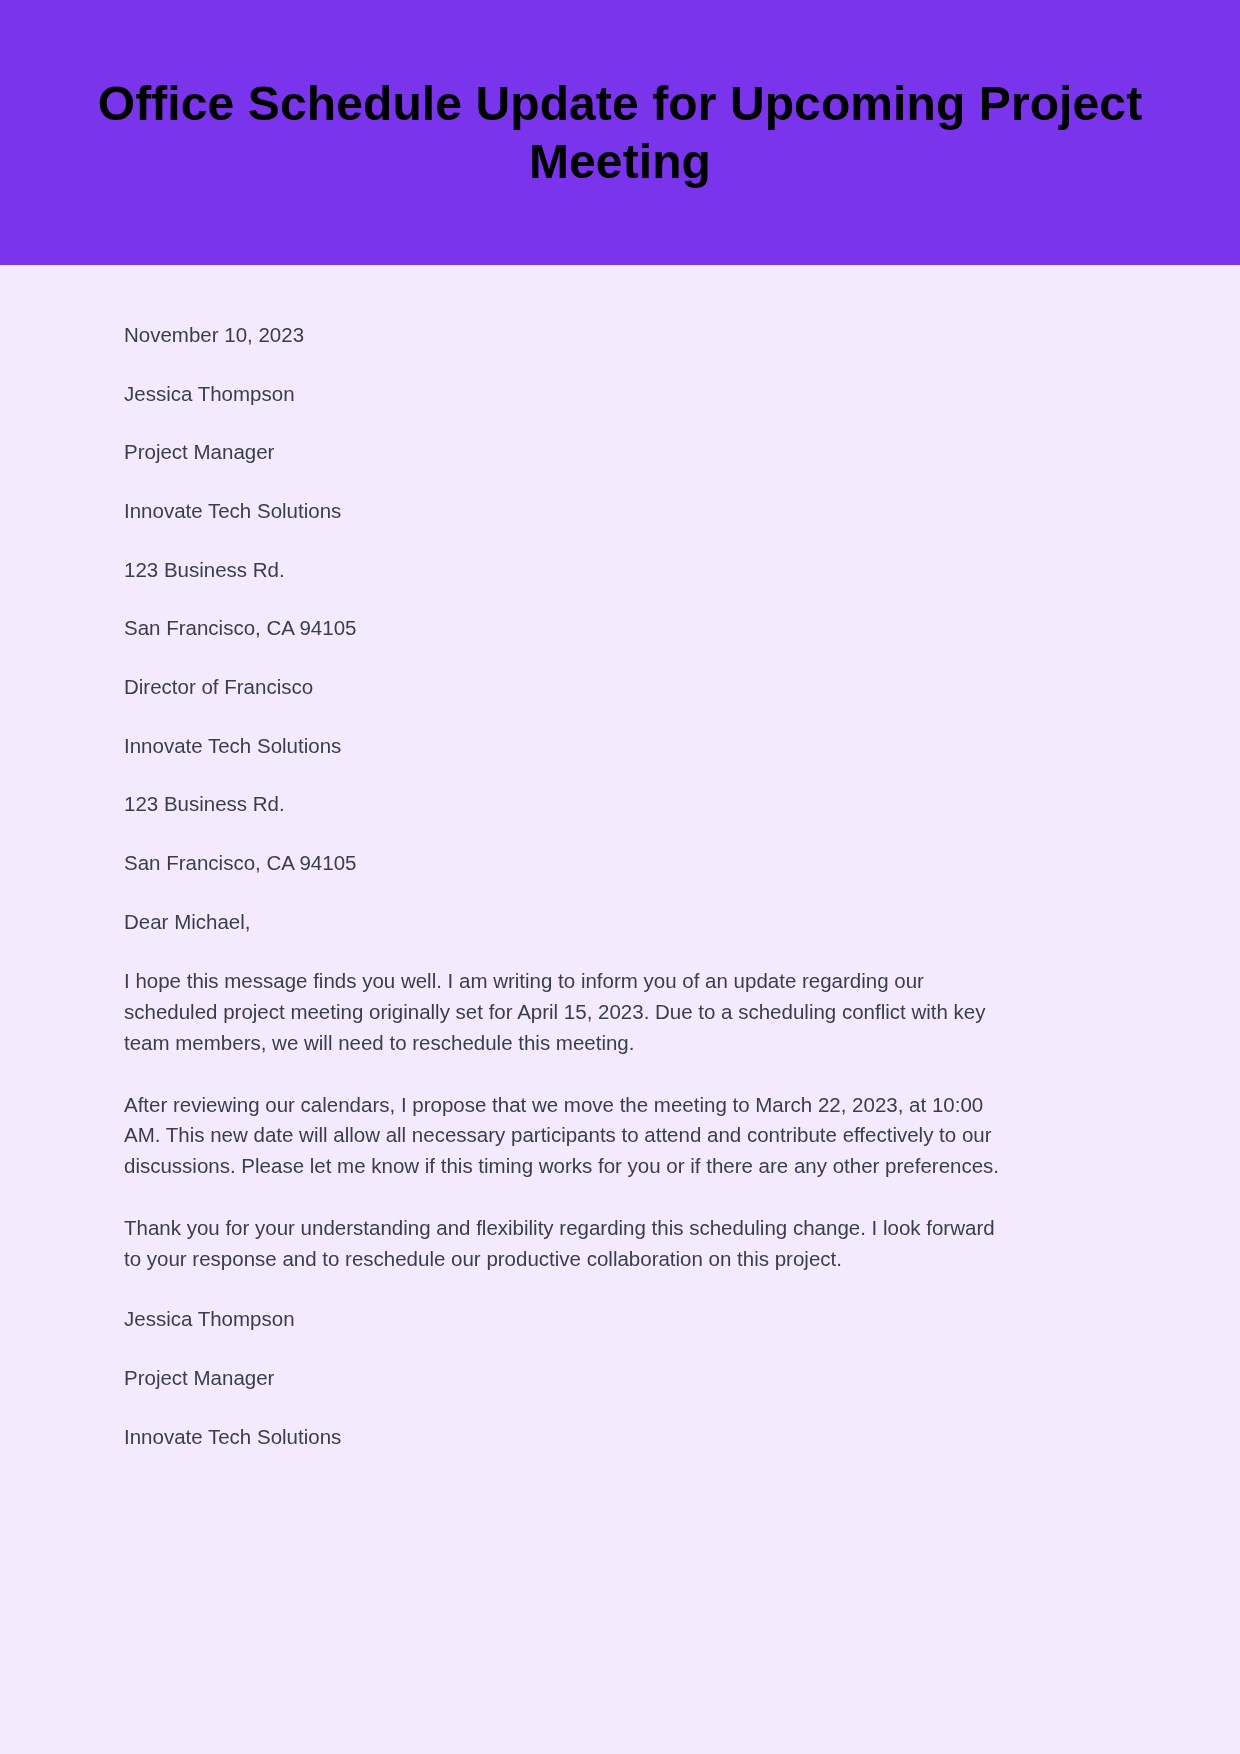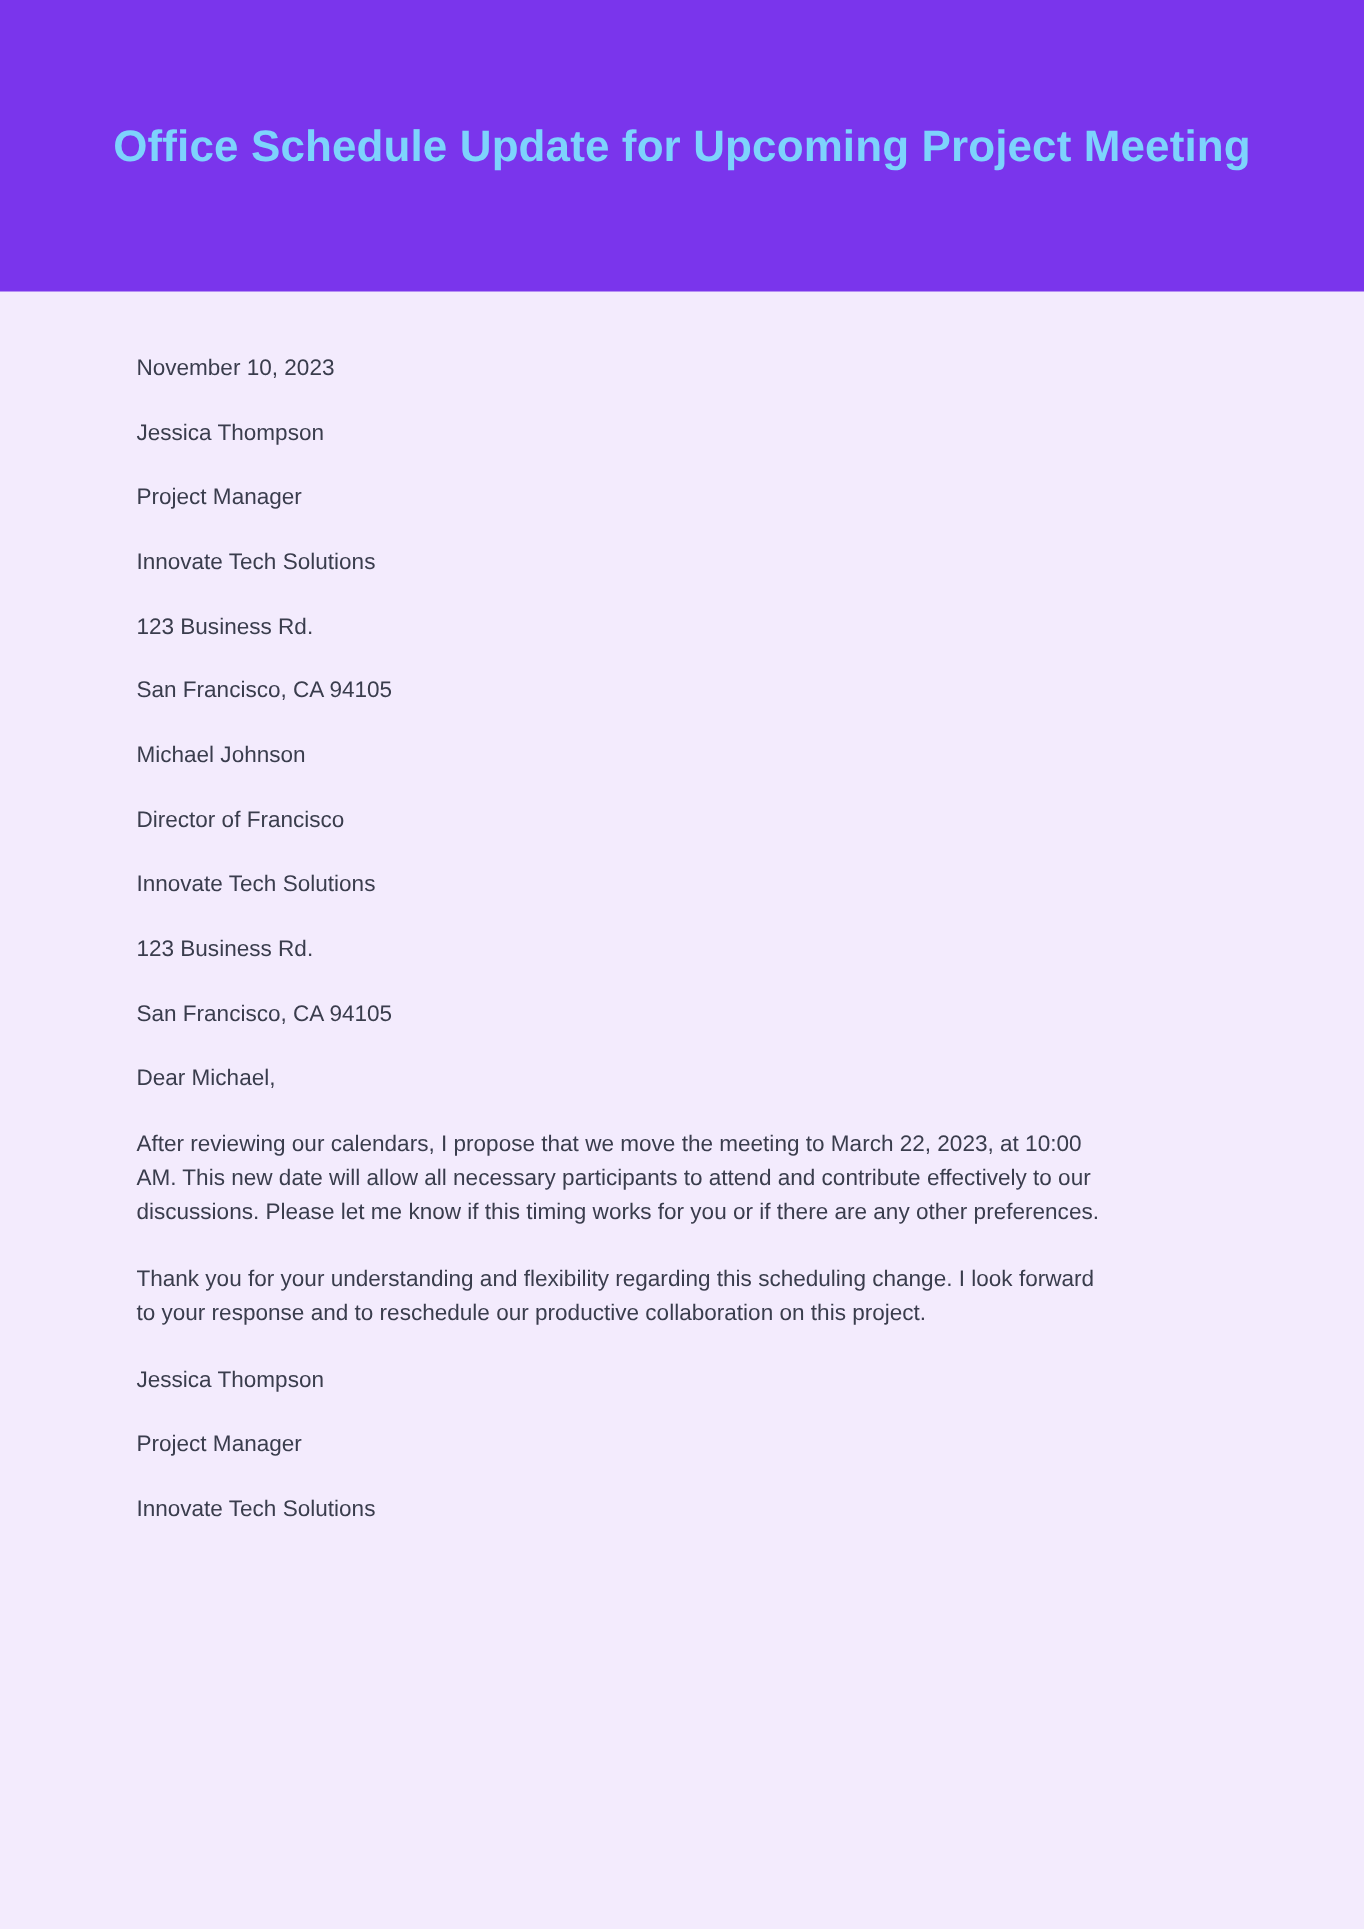--- a/index.html
+++ b/index.html
@@ -25,23 +25,23 @@
     background: #7a35ec;
     height: 265px;
     width: 100%;
     display: flex;
     align-items: center;
     justify-content: center;
     box-sizing: border-box;
     padding: 0 60px;
   }
   .doc-title {
-    color: #7dd3fc;
+    color: #000000;
     font-family: "Liberation Sans", sans-serif;
-    font-size: 40px;
+    font-size: 48px;
     font-weight: bold;
     line-height: 1.2;
     text-align: center;
     margin: 0;
     letter-spacing: 0.1px;
   }
   .doc-body {
     padding: 56px 130px 80px 124px;
     box-sizing: border-box;
   }
@@ -79,28 +79,28 @@
   <div class="doc-body">
 
     <p class="line">November 10, 2023</p>
 
     <p class="line">Jessica Thompson</p>
     <p class="line">Project Manager</p>
     <p class="line">Innovate Tech Solutions</p>
     <p class="line">123 Business Rd.</p>
     <p class="line">San Francisco, CA 94105</p>
 
-    <p class="line">Michael Johnson</p>
     <p class="line">Director of Francisco</p>
     <p class="line">Innovate Tech Solutions</p>
     <p class="line">123 Business Rd.</p>
     <p class="line">San Francisco, CA 94105</p>
 
     <p class="line">Dear Michael,</p>
 
+    <p class="para">I hope this message finds you well. I am writing to inform you of an update regarding our scheduled project meeting originally set for April 15, 2023. Due to a scheduling conflict with key team members, we will need to reschedule this meeting.</p>
     <p class="para">After reviewing our calendars, I propose that we move the meeting to March 22, 2023, at 10:00 AM. This new date will allow all necessary participants to attend and contribute effectively to our discussions. Please let me know if this timing works for you or if there are any other preferences.</p>
     <p class="para">Thank you for your understanding and flexibility regarding this scheduling change. I look forward to your response and to reschedule our productive collaboration on this project.</p>
 
 
     <p class="line">Jessica Thompson</p>
     <p class="line">Project Manager</p>
     <p class="line">Innovate Tech Solutions</p>
 
   </div>
 </div>

